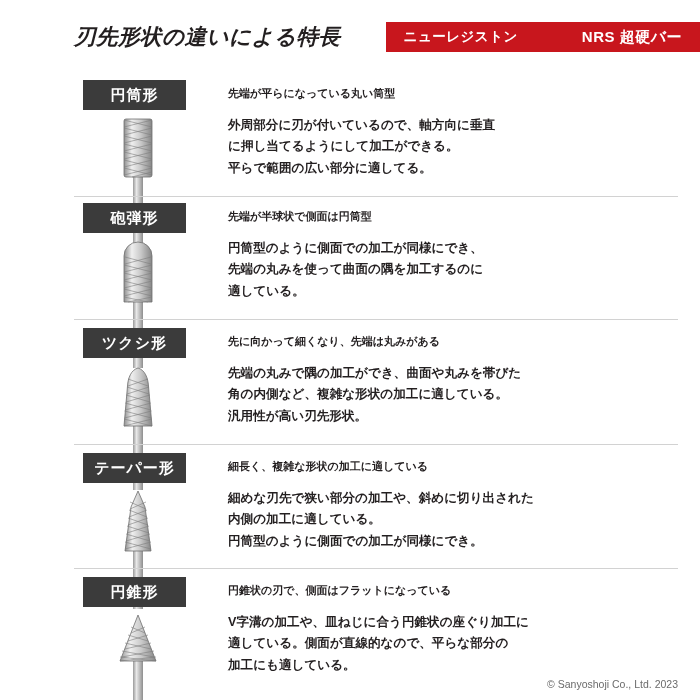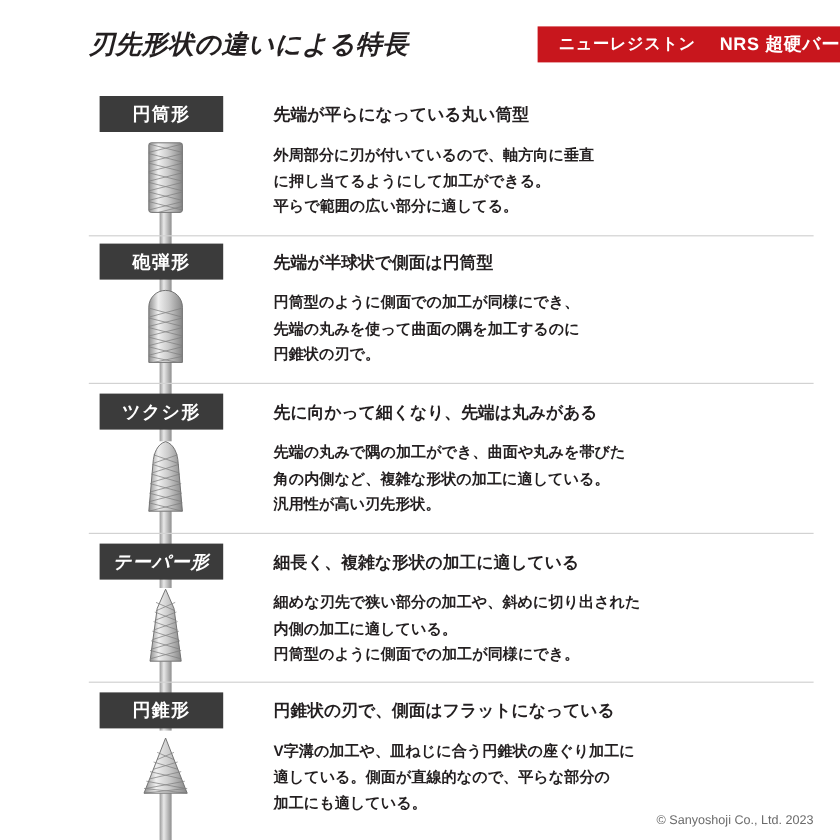--- a/index.html
+++ b/index.html
@@ -40,33 +40,34 @@
   }
   .brand-bar {
     position: absolute;
     right: 0;
     top: 22px;
     height: 30px;
     background: #c8161d;
     color: #ffffff;
     display: flex;
     align-items: center;
-    padding: 0 0 0 18px;
+    padding: 0 18px 0 18px;
     gap: 20px;
     white-space: nowrap;
   }
   .brand-name {
     font-size: 13.5px;
     font-weight: bold;
     letter-spacing: 0.5px;
   }
   .brand-product {
     font-size: 15px;
     font-weight: bold;
     letter-spacing: 0.5px;
+    margin-left: 44px;
   }
 
   
   .row {
     position: absolute;
     left: 0;
     width: 700px;
   }
   .label-box {
     position: absolute;
@@ -86,21 +87,21 @@
     position: absolute;
     left: 106px;
     width: 64px;
   }
   .text-col {
     position: absolute;
     left: 228px;
     width: 450px;
   }
   .headline {
-    font-size: 14px;
+    font-size: 11px;
     font-weight: bold;
     color: #231f20;
     line-height: 1.5;
   }
   .body {
     margin-top: 13px;
     font-size: 12.6px;
     color: #231f20;
     line-height: 1.72;
     white-space: pre-line;
@@ -221,21 +222,21 @@
             <line x1="18" y1="41" x2="46" y2="48"></line>
           <line x1="18" y1="49" x2="46" y2="56"></line>
             <line x1="18" y1="57" x2="42" y2="62"></line>
         </g>
       </svg>
     </div>
     <div class="text-col" style="top:10px;">
       <div class="headline">先端が半球状で側面は円筒型</div>
       <div class="body">円筒型のように側面での加工が同様にでき、
 先端の丸みを使って曲面の隅を加工するのに
-円錐状の刃で。</div>
+適している。</div>
     </div>
   </div>
   <div class="divider" style="top:319px;"></div>
 
   <div class="row" style="top:321px;">
     <div class="label-box" style="top:7px;">ツクシ形</div>
     <div class="bur-art" style="top:43px;">
       <svg width="64" height="126" viewBox="0 0 64 126">
         <defs>
           <linearGradient id="shaft3" x1="0" y1="0" x2="1" y2="0">
@@ -272,21 +273,21 @@
     <div class="text-col" style="top:12px;">
       <div class="headline">先に向かって細くなり、先端は丸みがある</div>
       <div class="body">先端の丸みで隅の加工ができ、曲面や丸みを帯びた
 角の内側など、複雑な形状の加工に適している。
 汎用性が高い刃先形状。</div>
     </div>
   </div>
   <div class="divider" style="top:444px;"></div>
 
   <div class="row" style="top:446px;">
-    <div class="label-box" style="top:7px;font-style:italic;">テーパー形</div>
+    <div class="label-box" style="top:7px;">テーパー形</div>
     <div class="bur-art" style="top:43px;">
       <svg width="64" height="120" viewBox="0 0 64 120">
         <defs>
           <linearGradient id="shaft4" x1="0" y1="0" x2="1" y2="0">
             <stop offset="0" stop-color="#9a9a9a"></stop>
               <stop offset="0.35" stop-color="#e8e8e8"></stop>
             <stop offset="0.6" stop-color="#c6c6c6"></stop>
               <stop offset="1" stop-color="#8e8e8e"></stop>
           </linearGradient>
           <linearGradient id="head4" x1="0" y1="0" x2="1" y2="0">

